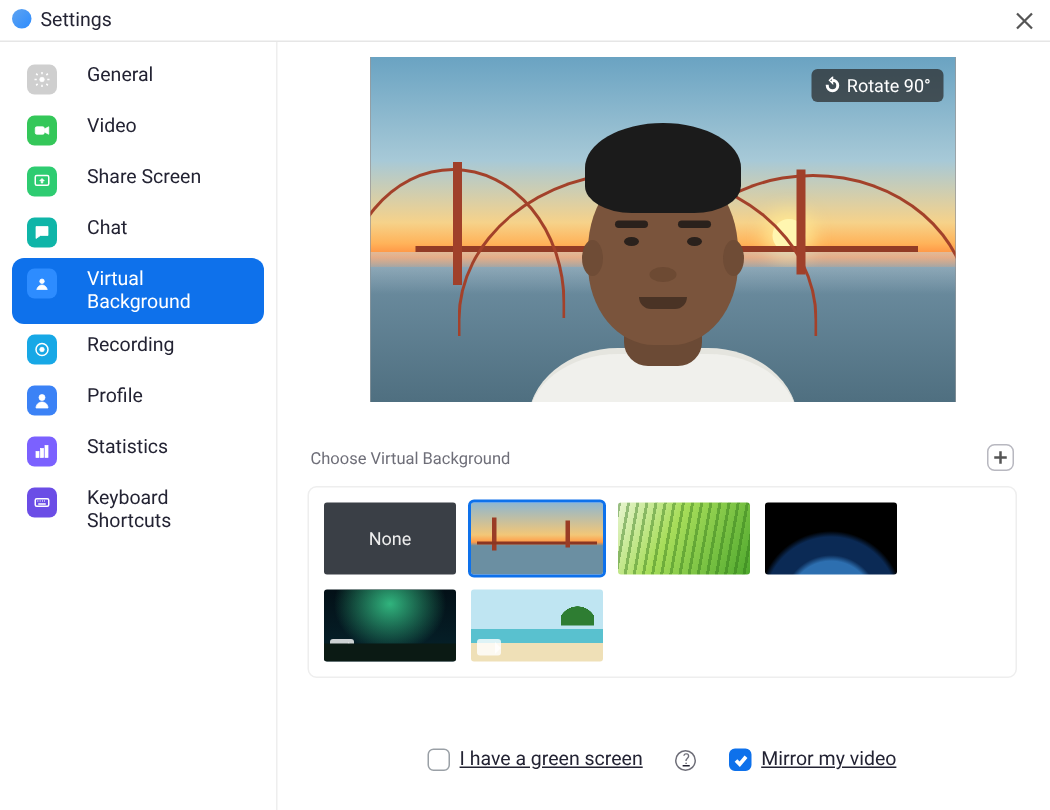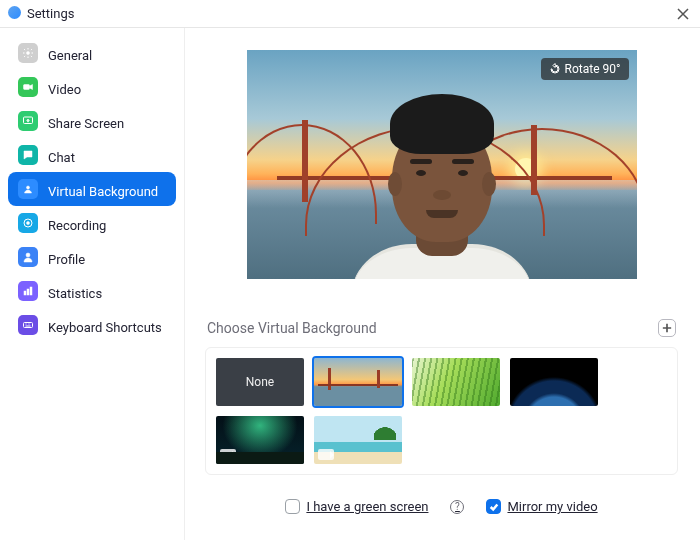--- a/index.html
+++ b/index.html
@@ -4,37 +4,37 @@
 <style>
   * { box-sizing: border-box; }
   html, body { margin:0; padding:0; width:700px; height:540px; font-family:-apple-system,BlinkMacSystemFont,"Segoe UI",Roboto,Helvetica,Arial,sans-serif; font-size:13px; color:#232333; background:#fff; overflow:hidden; }
   .titlebar { height:28px; border-bottom:1px solid #e6e6e6; display:flex; align-items:center; padding:0 8px; justify-content:space-between; }
   .titlebar .left { display:flex; align-items:flex-start; gap:6px; }
   .app-icon { width:13px; height:13px; border-radius:50%; background:linear-gradient(135deg,#5ea3f0,#2d8cff); display:inline-block; }
   .close-x { width:18px; height:18px; display:flex; align-items:center; justify-content:center; cursor:pointer; }
   .close-x svg { width:12px; height:12px; stroke:#555; stroke-width:1.5; }
   .body { display:flex; height:calc(540px - 28px); }
   .sidebar { width:185px; padding:8px 4px; border-right:1px solid #eee; }
-  .side-item { display:flex; align-items:flex-end; gap:10px; padding:7px 10px; border-radius:8px; cursor:pointer; margin:0 4px; }
+  .side-item { display:flex; align-items:flex-start; gap:20px; padding:7px 10px; border-radius:8px; cursor:pointer; margin:0 4px; }
   .side-item.active { background:#0e71eb; color:#fff; }
   .side-item .icon { width:20px; height:20px; border-radius:5px; display:flex; align-items:center; justify-content:center; flex-shrink:0; }
   .side-item .icon svg { width:12px; height:12px; fill:#fff; stroke:#fff; }
   .icon.gray  { background:#cfcfcf; }
   .icon.green { background:#34c759; }
   .icon.teal  { background:#25c19a; }
   .icon.green2{ background:#2ecc71; }
   .icon.teal2 { background:#0fb5a8; }
   .icon.blue  { background:#2d8cff; }
   .icon.cyan  { background:#17a8e6; }
   .icon.blue2 { background:#3b82f6; }
   .icon.purple{ background:#7b61ff; }
   .icon.purple2{ background:#6b4de6; }
   .icon.indigo{ background:#5856d6; }
   .main { flex:1; padding:10px 22px 0 20px; display:flex; flex-direction:column; }
-  .preview { position:relative; width:390px; height:230px; margin:12px auto; background:#333; overflow:hidden; }
+  .preview { position:relative; width:390px; height:230px; margin:0 auto; background:#333; overflow:hidden; }
   .preview .sky { position:absolute; inset:0; background:
       linear-gradient(to bottom, #6aa3c2 0%, #a7c9d7 30%, #f6d28a 48%, #ffb35a 54%, #ff8a3c 58%, #6a8ea4 62%, #6a8ea4 100%);
   }
   .preview .sun { position:absolute; top:108px; right:100px; width:22px; height:22px; border-radius:50%; background:#fff6b0; box-shadow:0 0 12px 6px rgba(255,236,150,.8); }
   .preview .water { position:absolute; left:0; right:0; top:140px; bottom:0; background:linear-gradient(#6e8fa2,#4f6f80); }
   .preview .fog { position:absolute; left:0; right:0; top:130px; height:28px; background:linear-gradient(#c7d6df88,#c7d6df00); }
   .bridge-tower { position:absolute; width:6px; background:#a0402a; top:70px; }
   .bridge-tower.left { left:55px; height:82px; }
   .bridge-tower.right { right:100px; height:70px; top:75px; }
   .bridge-deck { position:absolute; left:30px; right:25px; top:126px; height:4px; background:#923b25; }
@@ -51,21 +51,21 @@
   .person .hair  { position:absolute; bottom:150px; left:50%; transform:translateX(-50%); width:104px; height:60px; background:#1b1b1b; border-radius:50% 50% 30% 30%; }
   .person .ear   { position:absolute; width:14px; height:24px; background:#6f4c36; border-radius:50%; bottom:108px; }
   .person .ear.l { left:46px; } .person .ear.r { right:46px; }
   .person .brow  { position:absolute; width:22px; height:5px; background:#2a211c; border-radius:3px; bottom:140px; }
   .person .brow.l{ left:68px; } .person .brow.r{ right:68px; }
   .person .eye   { position:absolute; width:10px; height:6px; background:#2a211c; border-radius:50%; bottom:128px; }
   .person .eye.l { left:74px; } .person .eye.r { right:74px; }
   .person .nose  { position:absolute; left:50%; transform:translateX(-50%); bottom:104px; width:18px; height:10px; background:#5f4029; border-radius:50%; opacity:.5; }
   .person .mouth { position:absolute; left:50%; transform:translateX(-50%); bottom:86px; width:32px; height:8px; background:#4a3325; border-radius:0 0 12px 12px; }
 
-  .section-title { color:#6e6e78; font-size:14px; margin:28px 2px 10px 2px; display:flex; justify-content:space-between; align-items:center; }
+  .section-title { color:#6e6e78; font-size:11px; margin:28px 2px 10px 2px; display:flex; justify-content:space-between; align-items:center; }
   .add-btn { width:18px; height:18px; border:1px solid #b8b8c0; border-radius:5px; display:flex; align-items:center; justify-content:center; cursor:pointer; }
   .add-btn svg { width:10px; height:10px; stroke:#555; stroke-width:2; }
   .bg-grid { border:1px solid #eee; border-radius:6px; padding:10px; display:flex; flex-wrap:wrap; gap:10px; width:100%; }
   .bg-thumb { width:88px; height:48px; border-radius:2px; cursor:pointer; position:relative; overflow:hidden; }
   .bg-thumb.selected { outline:2px solid #0e71eb; outline-offset:0; }
   .bg-none { background:#3a3f46; color:#eee; display:flex; align-items:center; justify-content:center; font-size:12px; }
   .bg-bridge { background:linear-gradient(to bottom,#8eb6d0 0%,#f3c777 45%,#ff9b47 55%,#6b8fa2 60%,#6b8fa2 100%); position:relative; }
   .bg-bridge::before, .bg-bridge::after { content:""; position:absolute; background:#9a3c26; }
   .bg-bridge::before { left:14px; top:10px; width:3px; height:22px; }
   .bg-bridge::after  { right:22px; top:12px; width:3px; height:18px; }

